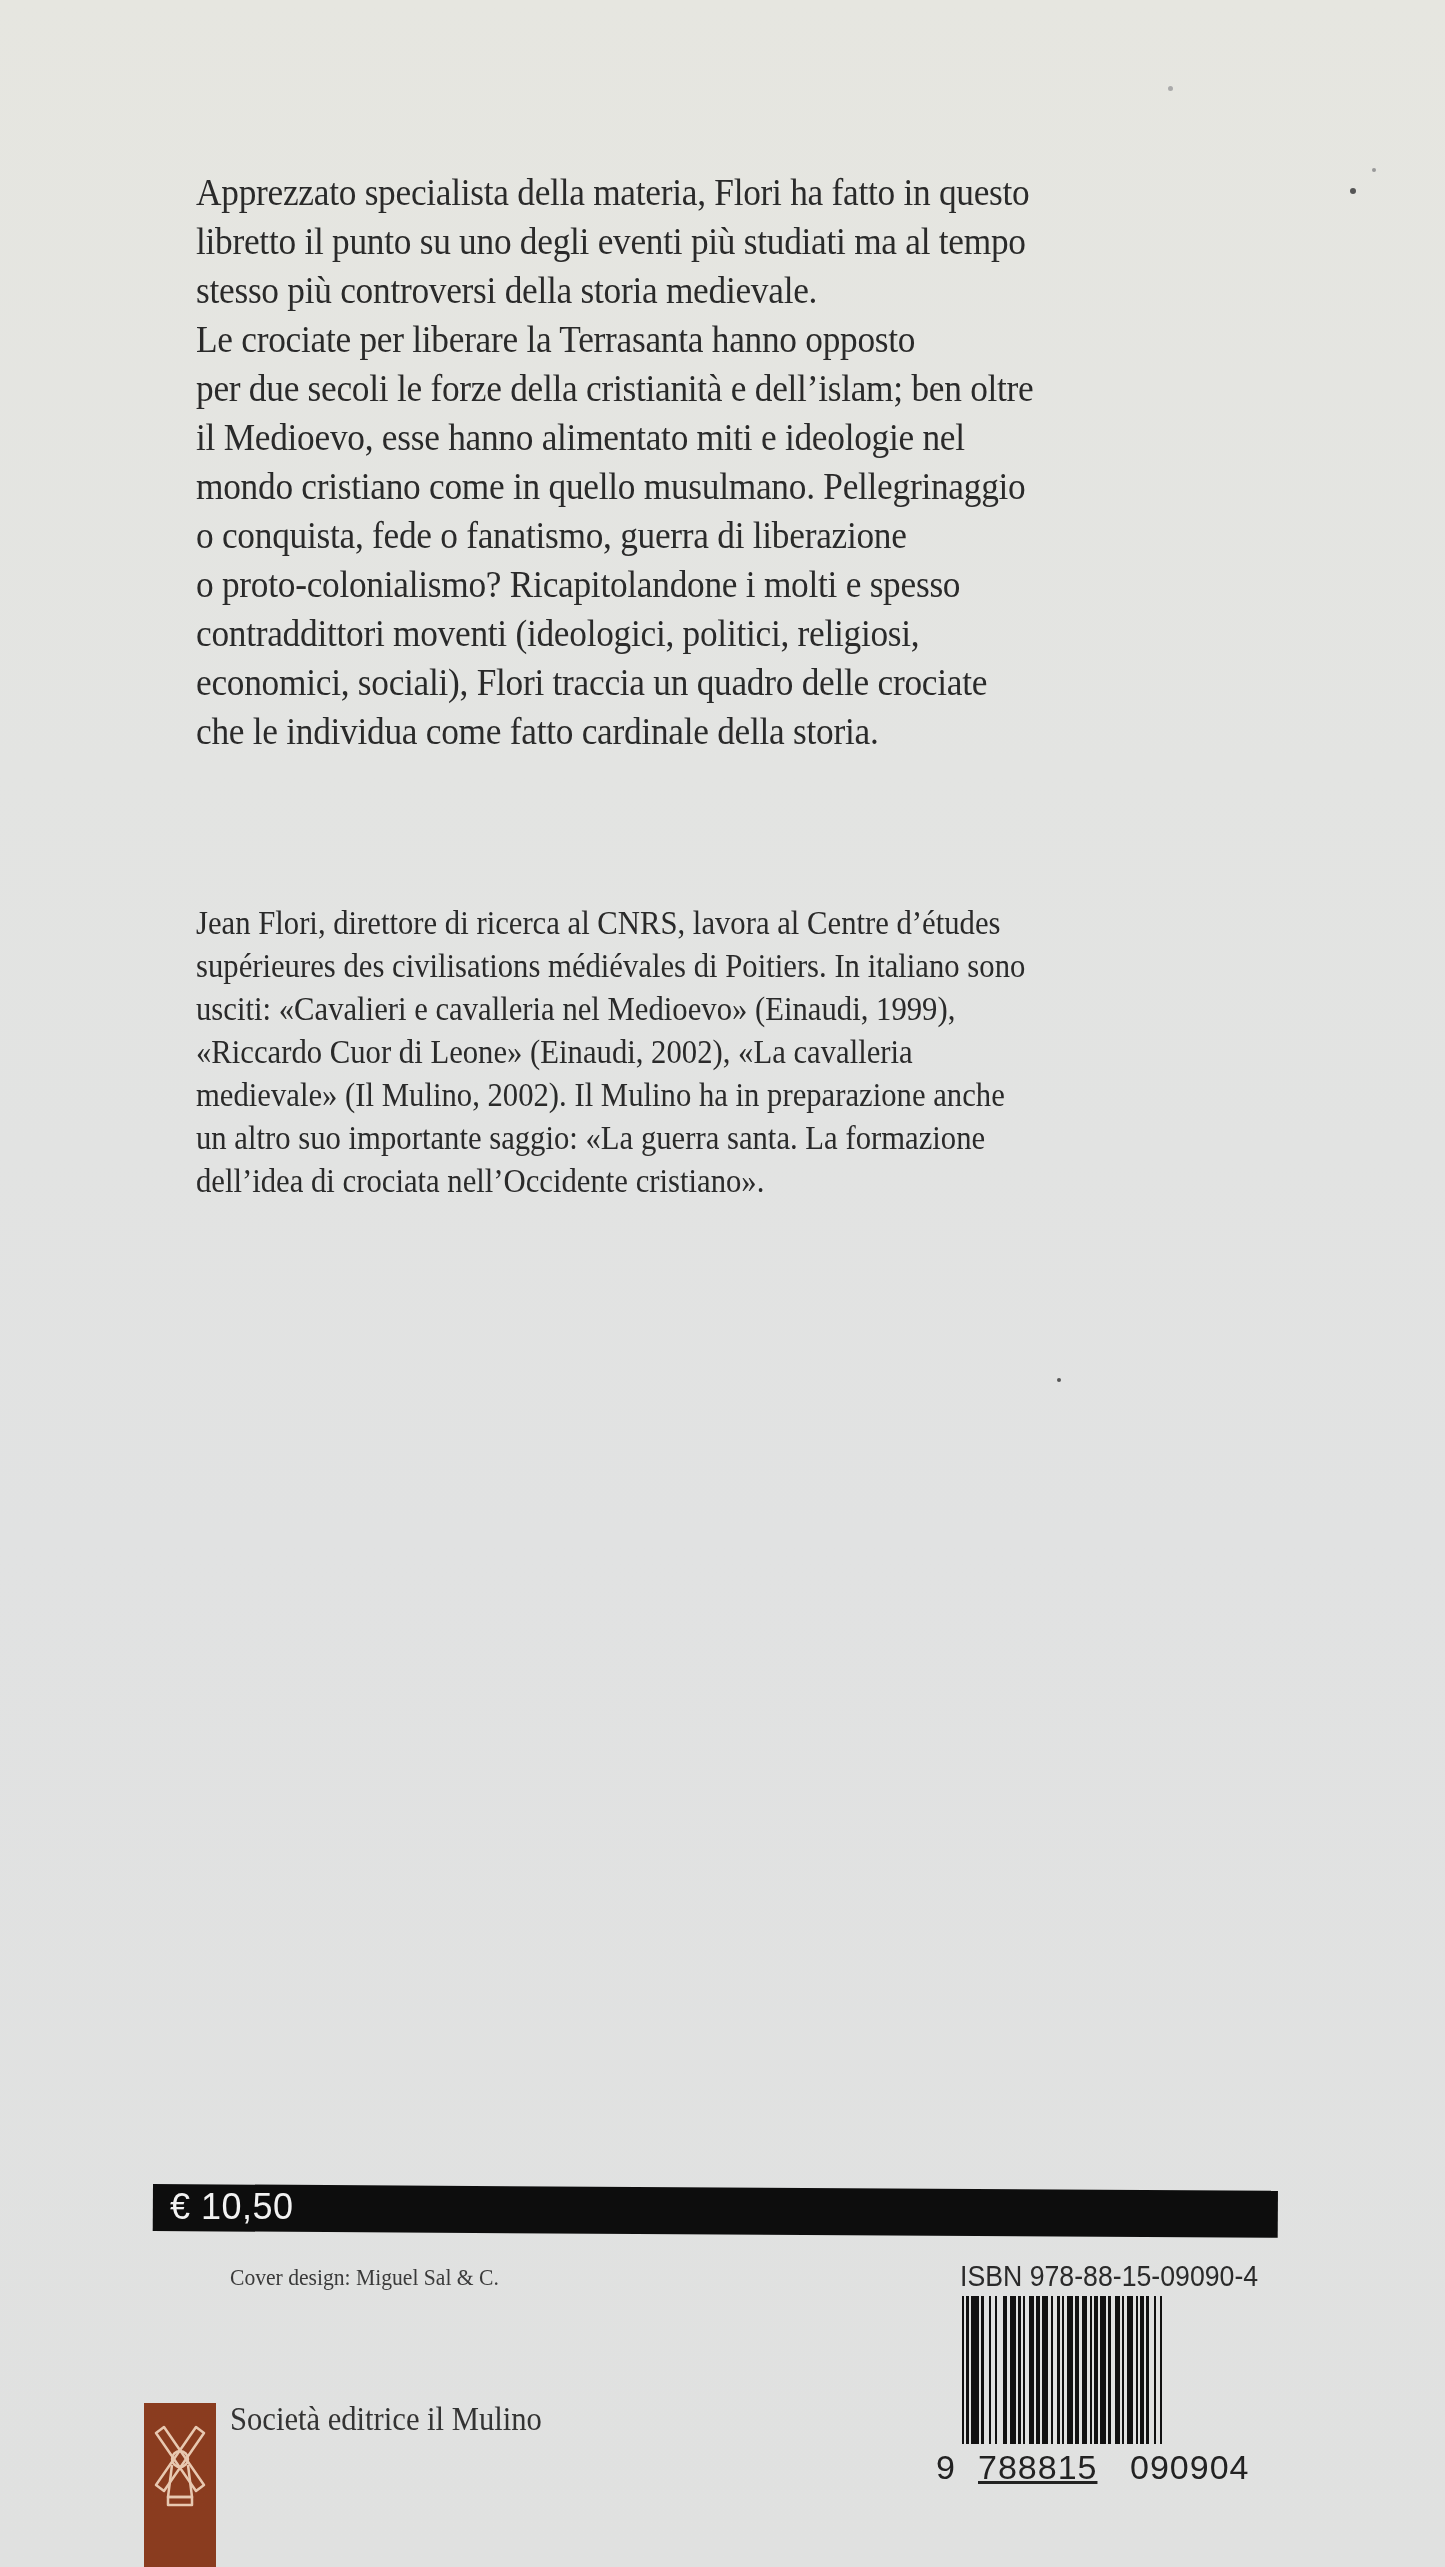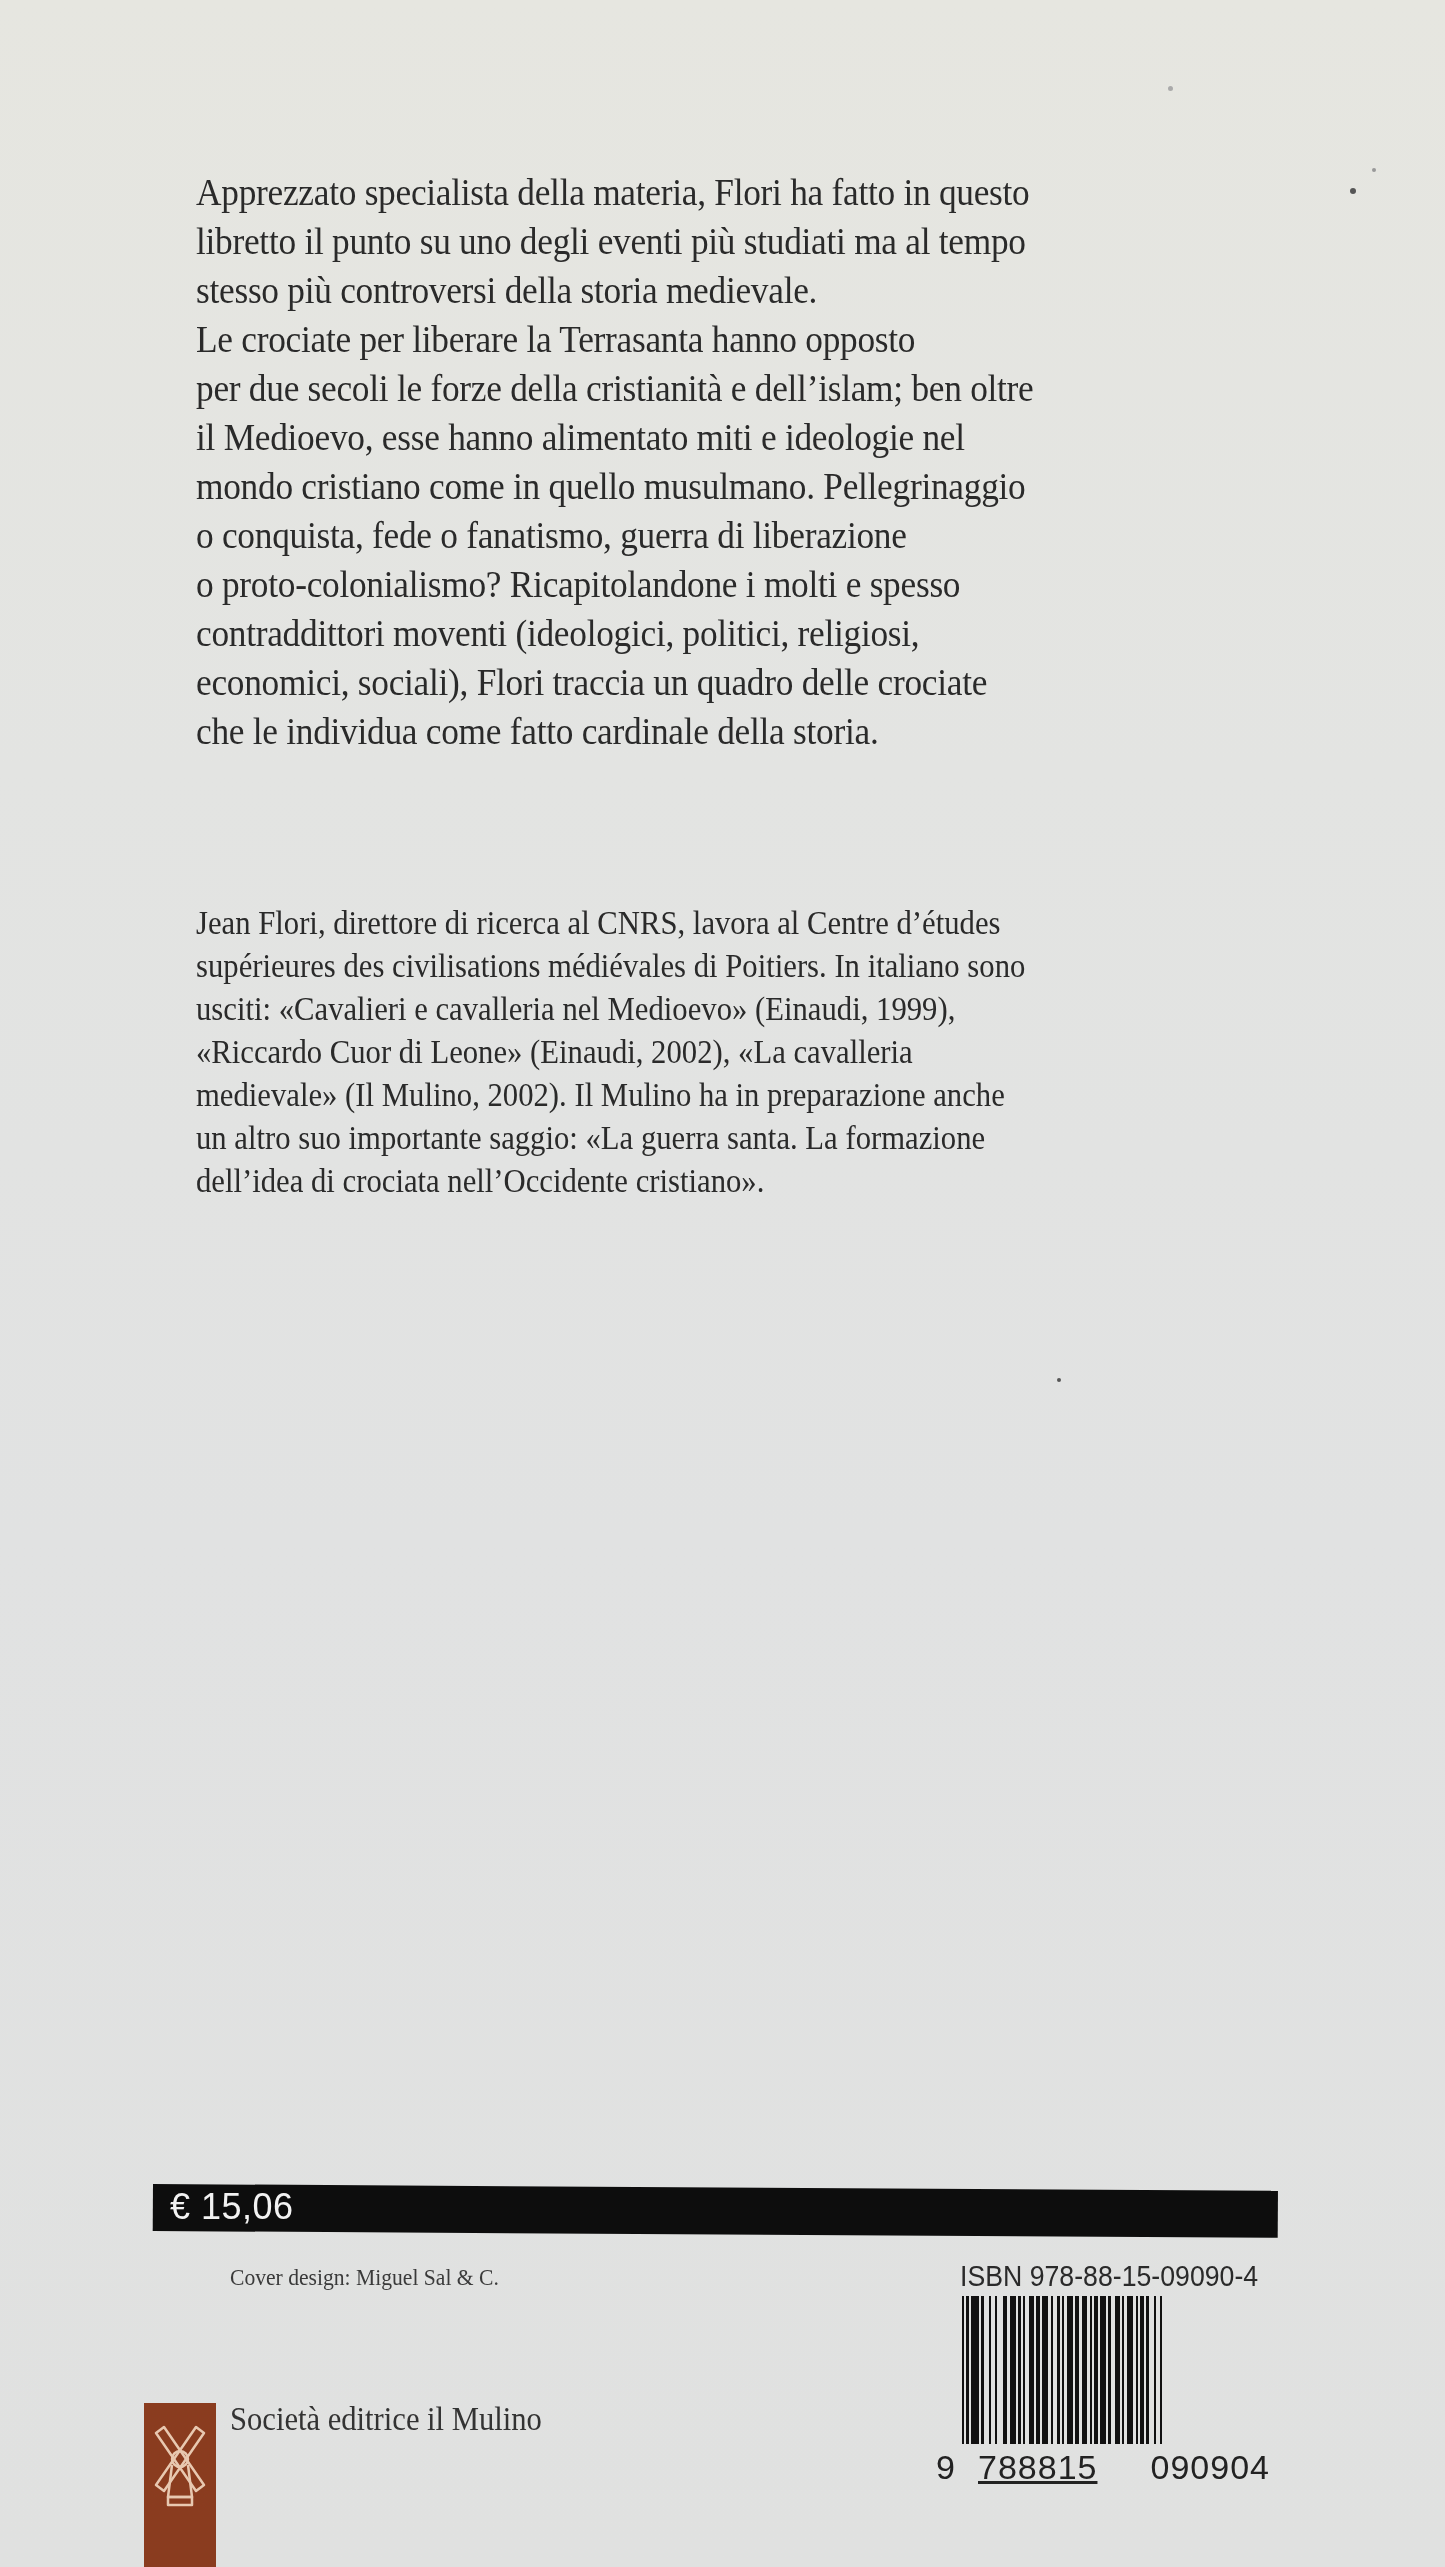--- a/index.html
+++ b/index.html
@@ -49,21 +49,21 @@
   .barcode .bar { background: #111; height: 100%; }
   .barcode .gap { height: 100%; }
   .barcode-digits {
     position: absolute; left: 936px; top: 2448px;
     font-family: "Liberation Sans", sans-serif; font-size: 34px; color: #222;
     display: flex; gap: 0;
   }
   .barcode-digits span { display: inline-block; }
   .barcode-digits .d0 { width: 42px; }
   .barcode-digits .d1 { width: 140px; letter-spacing: 1px; text-decoration: underline; }
-  .barcode-digits .d2 { width: 140px; letter-spacing: 1px; margin-left: 12px; text-align: right; }
+  .barcode-digits .d2 { width: 140px; letter-spacing: 1px; margin-left: 12px; }
   .publisher-logo {
     position: absolute; left: 144px; top: 2403px; width: 72px; height: 164px;
     background: #8a3c1f;
   }
   .publisher-logo svg { position: absolute; left: 6px; top: 20px; }
   .publisher-name {
     position: absolute; left: 230px; top: 2400px;
     font-size: 34px; color: #333;
     transform: scaleX(0.9); transform-origin: left top;
   }
@@ -98,21 +98,21 @@
     <span class="line">Jean Flori, direttore di ricerca al CNRS, lavora al Centre d’études</span>
     <span class="line">supérieures des civilisations médiévales di Poitiers. In italiano sono</span>
     <span class="line">usciti: «Cavalieri e cavalleria nel Medioevo» (Einaudi, 1999),</span>
     <span class="line">«Riccardo Cuor di Leone» (Einaudi, 2002), «La cavalleria</span>
     <span class="line">medievale» (Il Mulino, 2002). Il Mulino ha in preparazione anche</span>
     <span class="line">un altro suo importante saggio: «La guerra santa. La formazione</span>
     <span class="line">dell’idea di crociata nell’Occidente cristiano».</span>
   </div>
 
   <div class="price-bar"></div>
-  <div class="price">€ 15,06</div>
+  <div class="price">€ 10,50</div>
 
   <div class="cover-credit">Cover design: Miguel Sal &amp; C.</div>
 
   <div class="isbn">ISBN 978-88-15-09090-4</div>
 
   <div class="barcode" id="barcode">
       <div class="bar" style="width: 2px;"></div>
       <div class="gap" style="width: 2px;"></div>
       <div class="bar" style="width: 3px;"></div>
       <div class="gap" style="width: 2px;"></div>

